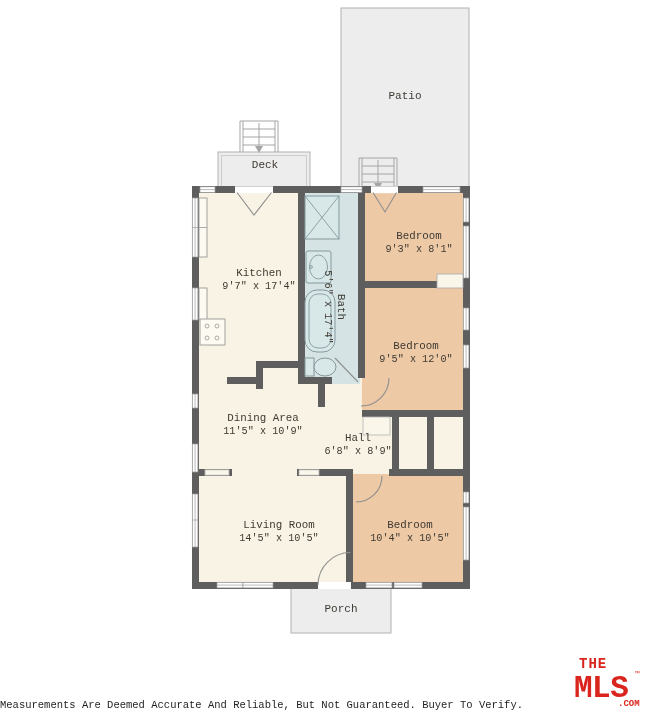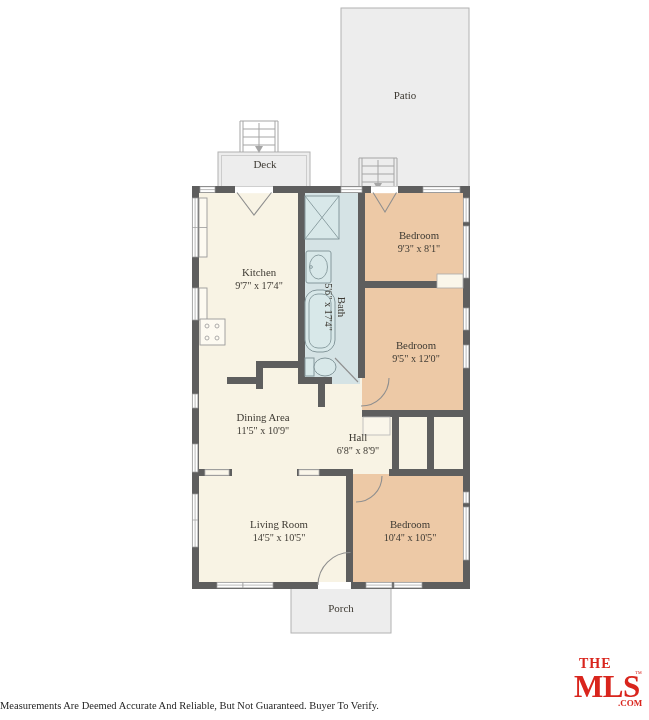--- a/index.html
+++ b/index.html
@@ -1,17 +1,17 @@
 <!DOCTYPE html>
 <html><head>
 <meta charset="utf-8">
 <style>
   html,body{margin:0;padding:0;background:#ffffff;}
   .stage{position:relative;width:649px;height:720px;background:#ffffff;overflow:hidden;
-         font-family:Liberation Serif, serif;}
+         font-family:Liberation Mono, monospace;}
   .plan-svg{position:absolute;left:0;top:0;}
   
   .wall{fill:#5e5e5e;}
   .floor{fill:#f8f3e4;}
   .outdoor{fill:#ededed;stroke:#b2b2b2;stroke-width:1;}
   .outdoor-inner{fill:none;stroke:#cccccc;stroke-width:1;}
   .stair{stroke:#a5a5a5;stroke-width:1;fill:none;}
   .stair-arrow{fill:#a5a5a5;}
   .win{fill:#ffffff;stroke:#9c9c9c;stroke-width:0.7;}
   .win-line{stroke:#9c9c9c;stroke-width:0.7;}

